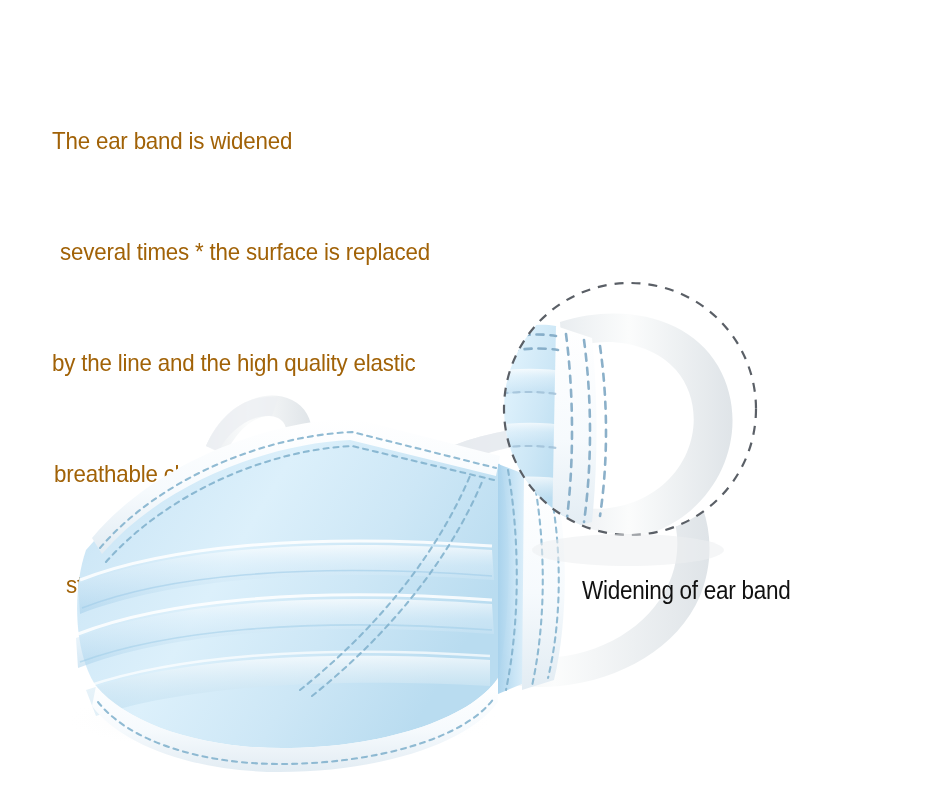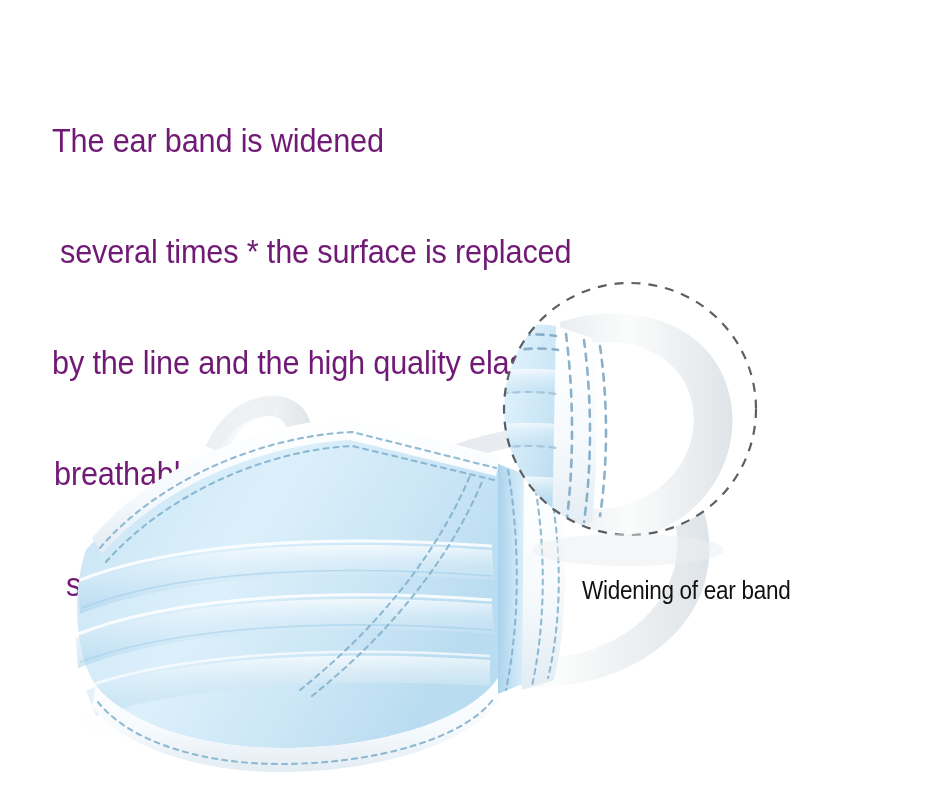--- a/index.html
+++ b/index.html
@@ -17,23 +17,23 @@
     background: #ffffff;
     overflow: hidden;
   }
 
   
   #headline {
     position: absolute;
     left: 0px;
     top: 48px;
     width: 941px;
-    color: #701a75;
+    color: #a16207;
     font-family: "Liberation Sans", sans-serif;
-    font-size: 33px;
+    font-size: 24px;
     font-weight: 400;
     line-height: 37px;
     letter-spacing: -0.2px;
     white-space: pre;
   }
   #headline .hl-line {
     display: block;
     transform: scaleX(0.93);
     transform-origin: left center;
   }

